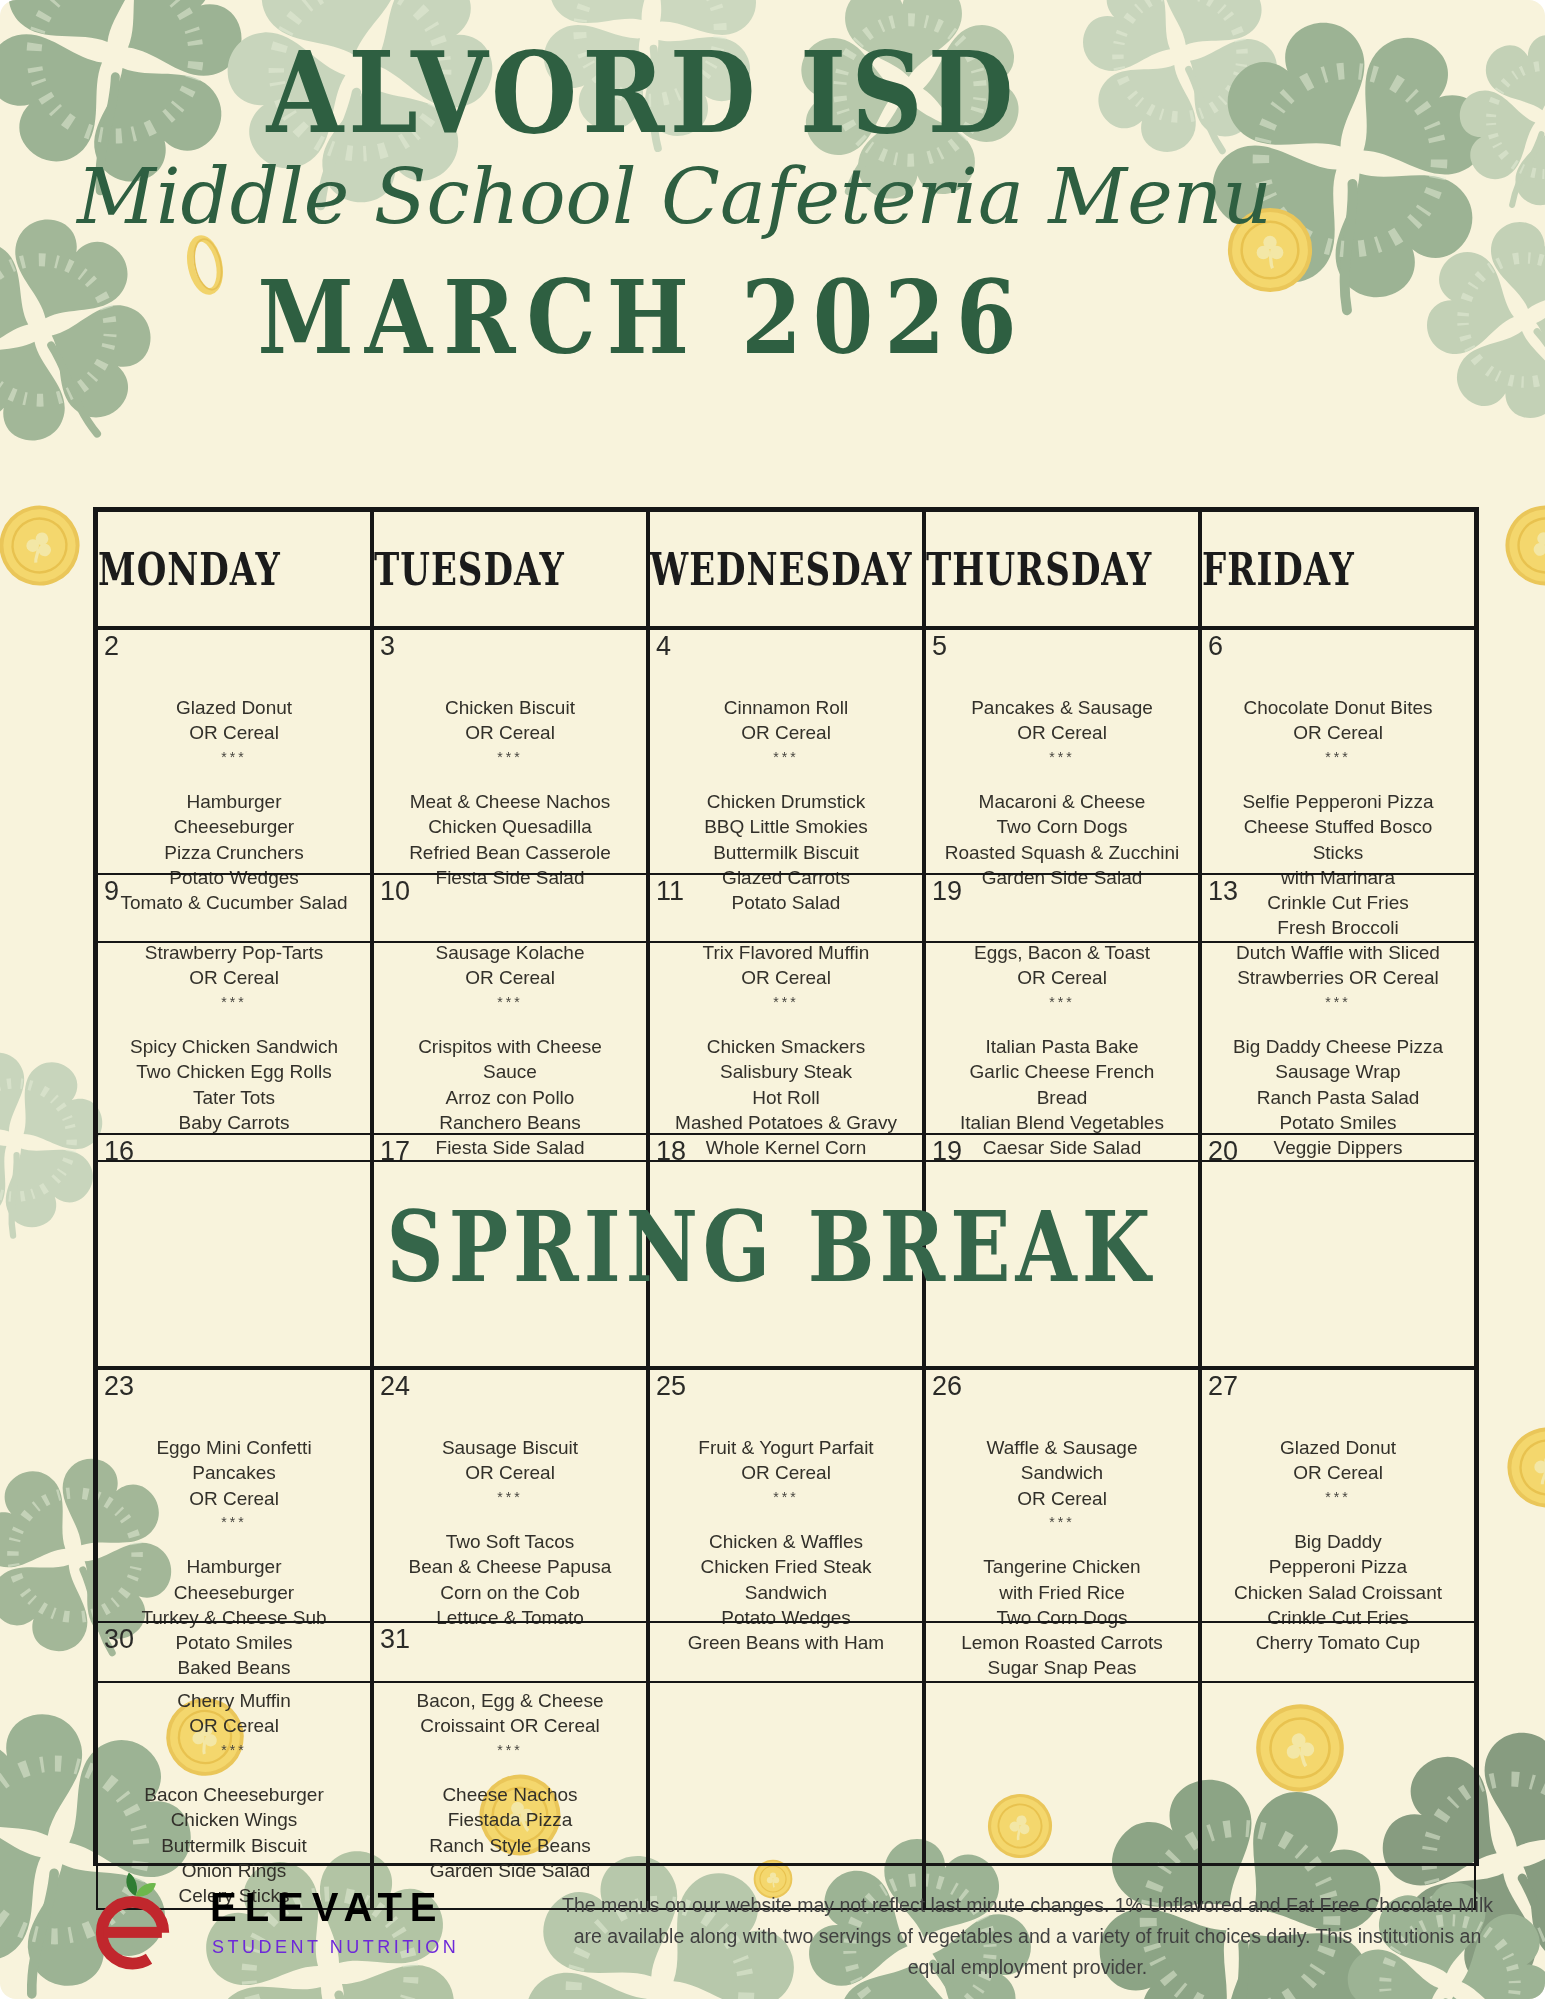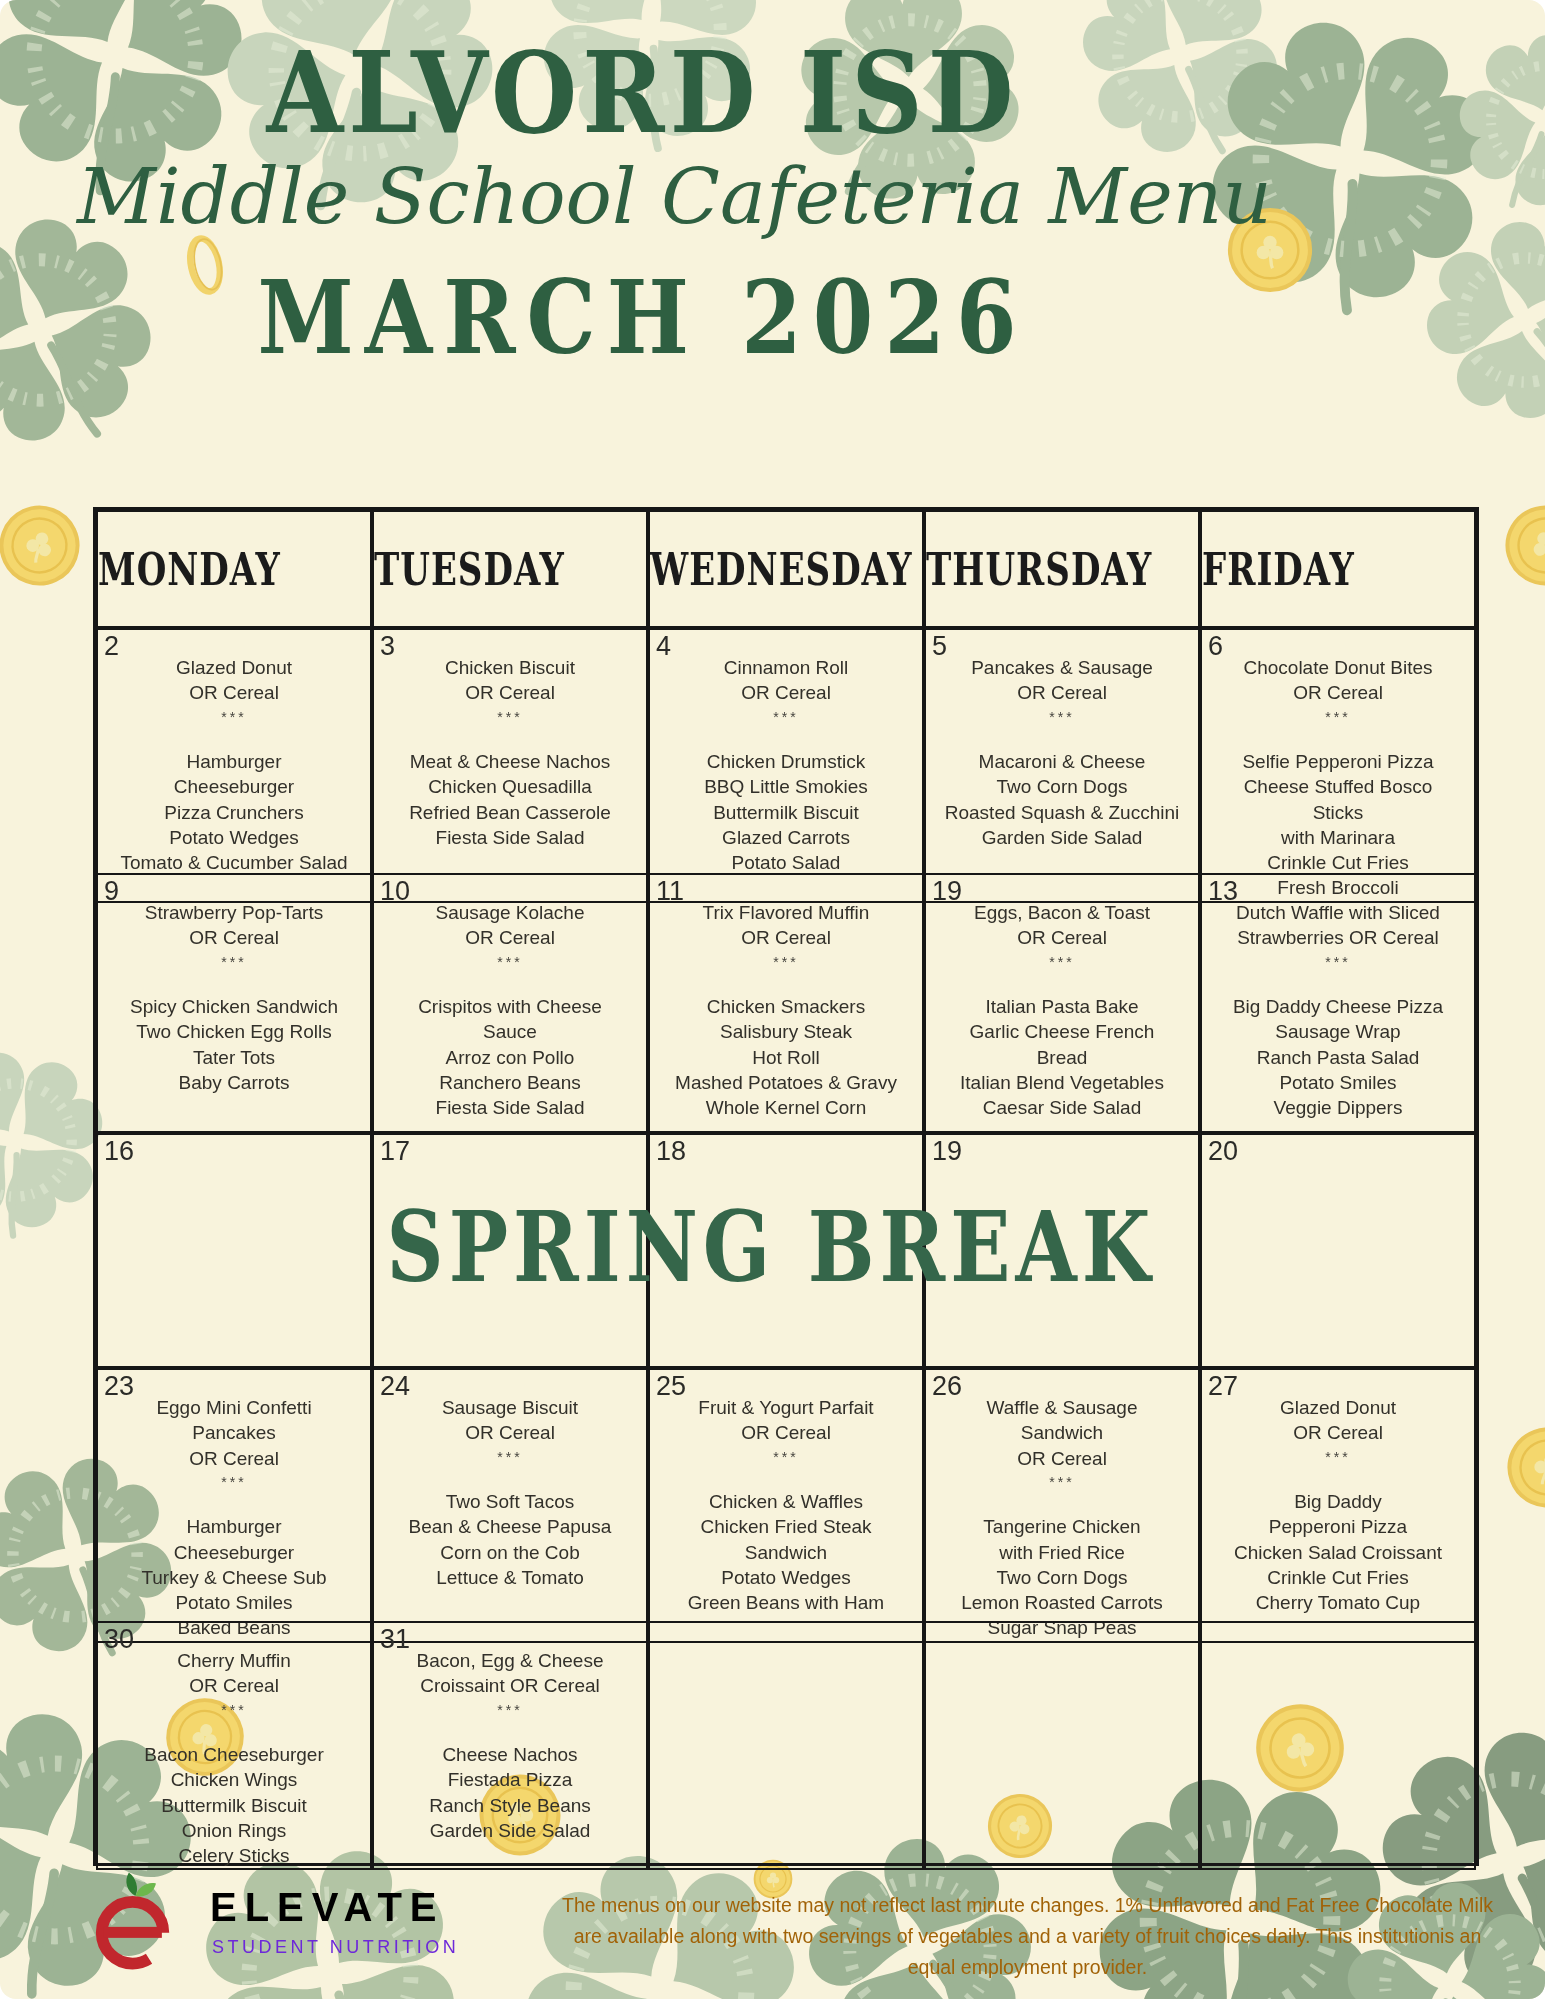--- a/index.html
+++ b/index.html
@@ -38,41 +38,41 @@
   .week-row:nth-of-type(1){height:245px;}
   .week-row:nth-of-type(2){height:260px;}
   .week-row:nth-of-type(3){height:235px;}
   .week-row:nth-of-type(4){height:253px;}
   .week-row:nth-of-type(5){height:242px;}
   .cell{border:2px solid #161616;position:relative;padding-top:25px;box-sizing:border-box;}
   .date{
     position:absolute;top:1px;left:6px;font-size:27px;color:#2b2b28;
     font-family:"Liberation Sans",sans-serif;
   }
-  .menu{text-align:center;font-size:19px;line-height:1.33;color:#32302a;padding:0 17px;}
+  .menu{text-align:center;font-size:19px;line-height:1.33;color:#32302a;padding:0 17px;margin-top:40px;}
   .stars{font-size:14px;letter-spacing:3px;color:#45433d;margin:2px 0 23px;}
   .sb-label{
     position:absolute;left:0;right:30px;top:50%;transform:translateY(-54%) scaleY(1.22);
     text-align:center;font-family:"DejaVu Serif",serif;font-weight:700;font-size:79px;
     letter-spacing:5px;color:#35664a;white-space:nowrap;
   }
 
   
   .logo{position:absolute;left:90px;top:1869px;}
   .brand{
     position:absolute;left:210px;top:1885px;font-weight:bold;font-size:40px;
     letter-spacing:8px;color:#000000;white-space:nowrap;
   }
   .brand-sub{
     position:absolute;left:212px;top:1937px;font-size:18px;letter-spacing:3.5px;
     color:#6d28d9;white-space:nowrap;
   }
   .disclaimer{
     position:absolute;left:555px;top:1890px;width:945px;text-align:center;
-    font-size:19.5px;line-height:1.6;color:#a16207;
+    font-size:19.5px;line-height:1.6;color:#404040;
   }
 </style>
 </head>
 <body>
 
 <div class="page">
 
   <svg width="0" height="0" style="position:absolute" aria-hidden="true">
     <defs>
       <g id="clover-shape">

